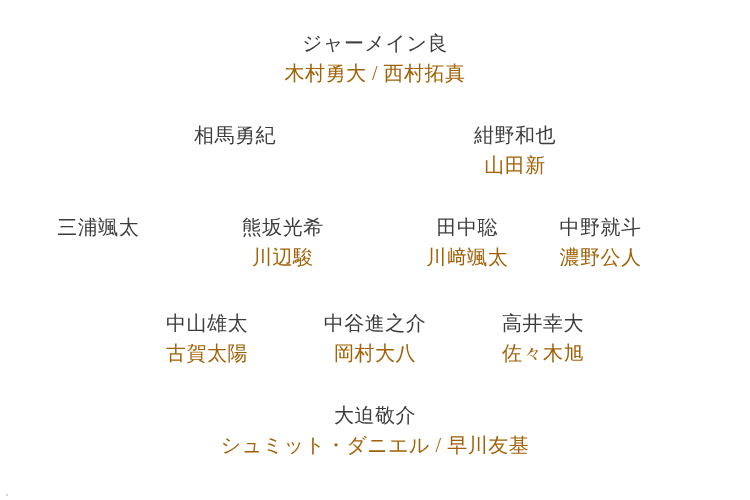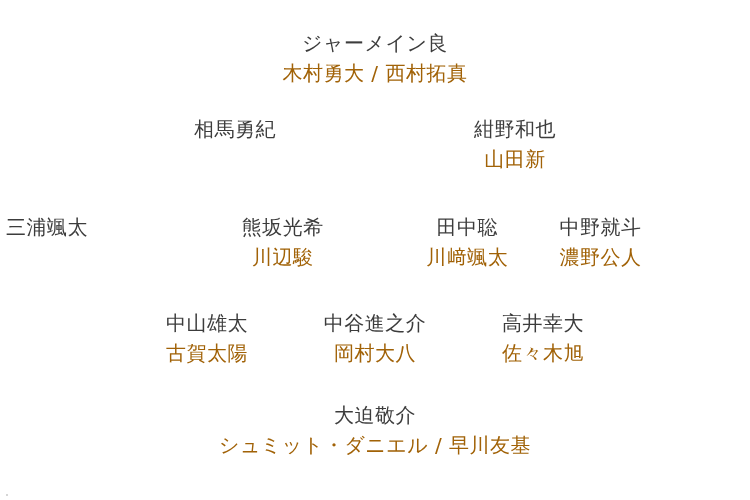--- a/index.html
+++ b/index.html
@@ -13,20 +13,21 @@
     background: #ffffff;
     font-family: "DejaVu Sans", "Liberation Sans", sans-serif;
     color: #3a3a3a;
     overflow: hidden;
   }
   #pitch {
     position: relative;
     width: 594px;
     height: 500px;
     box-sizing: border-box;
+    font-family: Liberation Serif, serif;
   }
   .row {
     position: absolute;
     left: 0;
     width: 750px;
     display: flex;
     justify-content: center;
     align-items: flex-start;
   }
   .slot {
@@ -46,32 +47,32 @@
   .name-secondary {
     font-size: 20px;
     line-height: 30px;
     letter-spacing: 0.5px;
     white-space: nowrap;
     color: #a16207;
   }
 
   
   #row-forward   { top: 28px; }
-  #row-attack-mid{ top: 114px; }
+  #row-attack-mid{ top: 120px; }
   #row-mid       { top: 212px; }
   #row-def-mid   { top: 308px; }
   #row-keeper    { top: 400px; }
 
   #row-forward .slot   { width: 400px; }
 
   #row-attack-mid .slot { width: 280px; }
 
   #row-mid { justify-content: space-between; padding: 0 6px; box-sizing: border-box; }
   #row-mid .slot { width: 186px; }
-  #row-mid .slot:first-child { align-items: flex-start; }
+  #row-mid .slot:first-child { align-items: center; }
   #row-mid .slot:last-child { align-items: flex-start; }
 
   #row-def-mid .slot { width: 168px; }
 
   #row-keeper .slot { width: 520px; justify-content: flex-end; }
 
   .dot-bottom-left {
     position: absolute;
     left: 6px;
     bottom: 4px;

